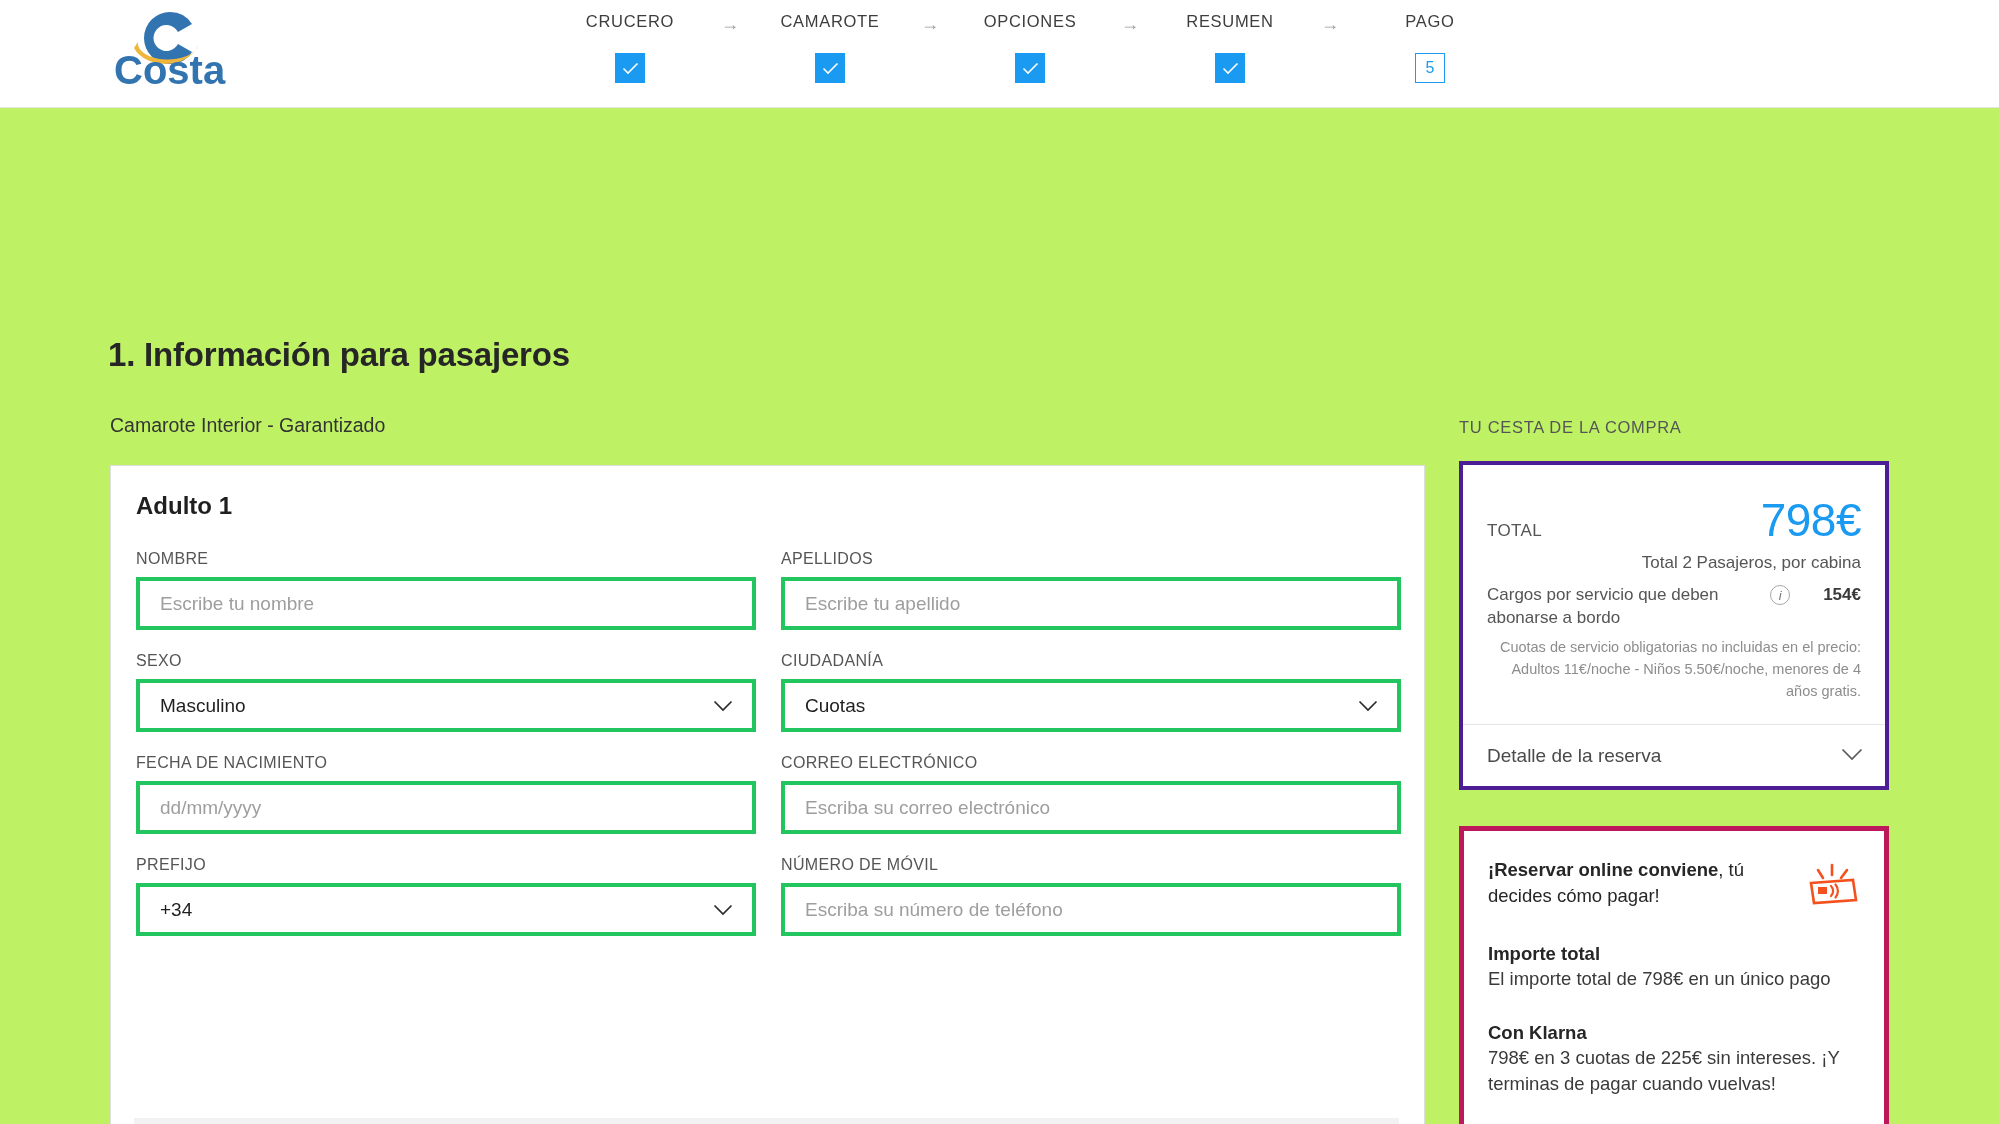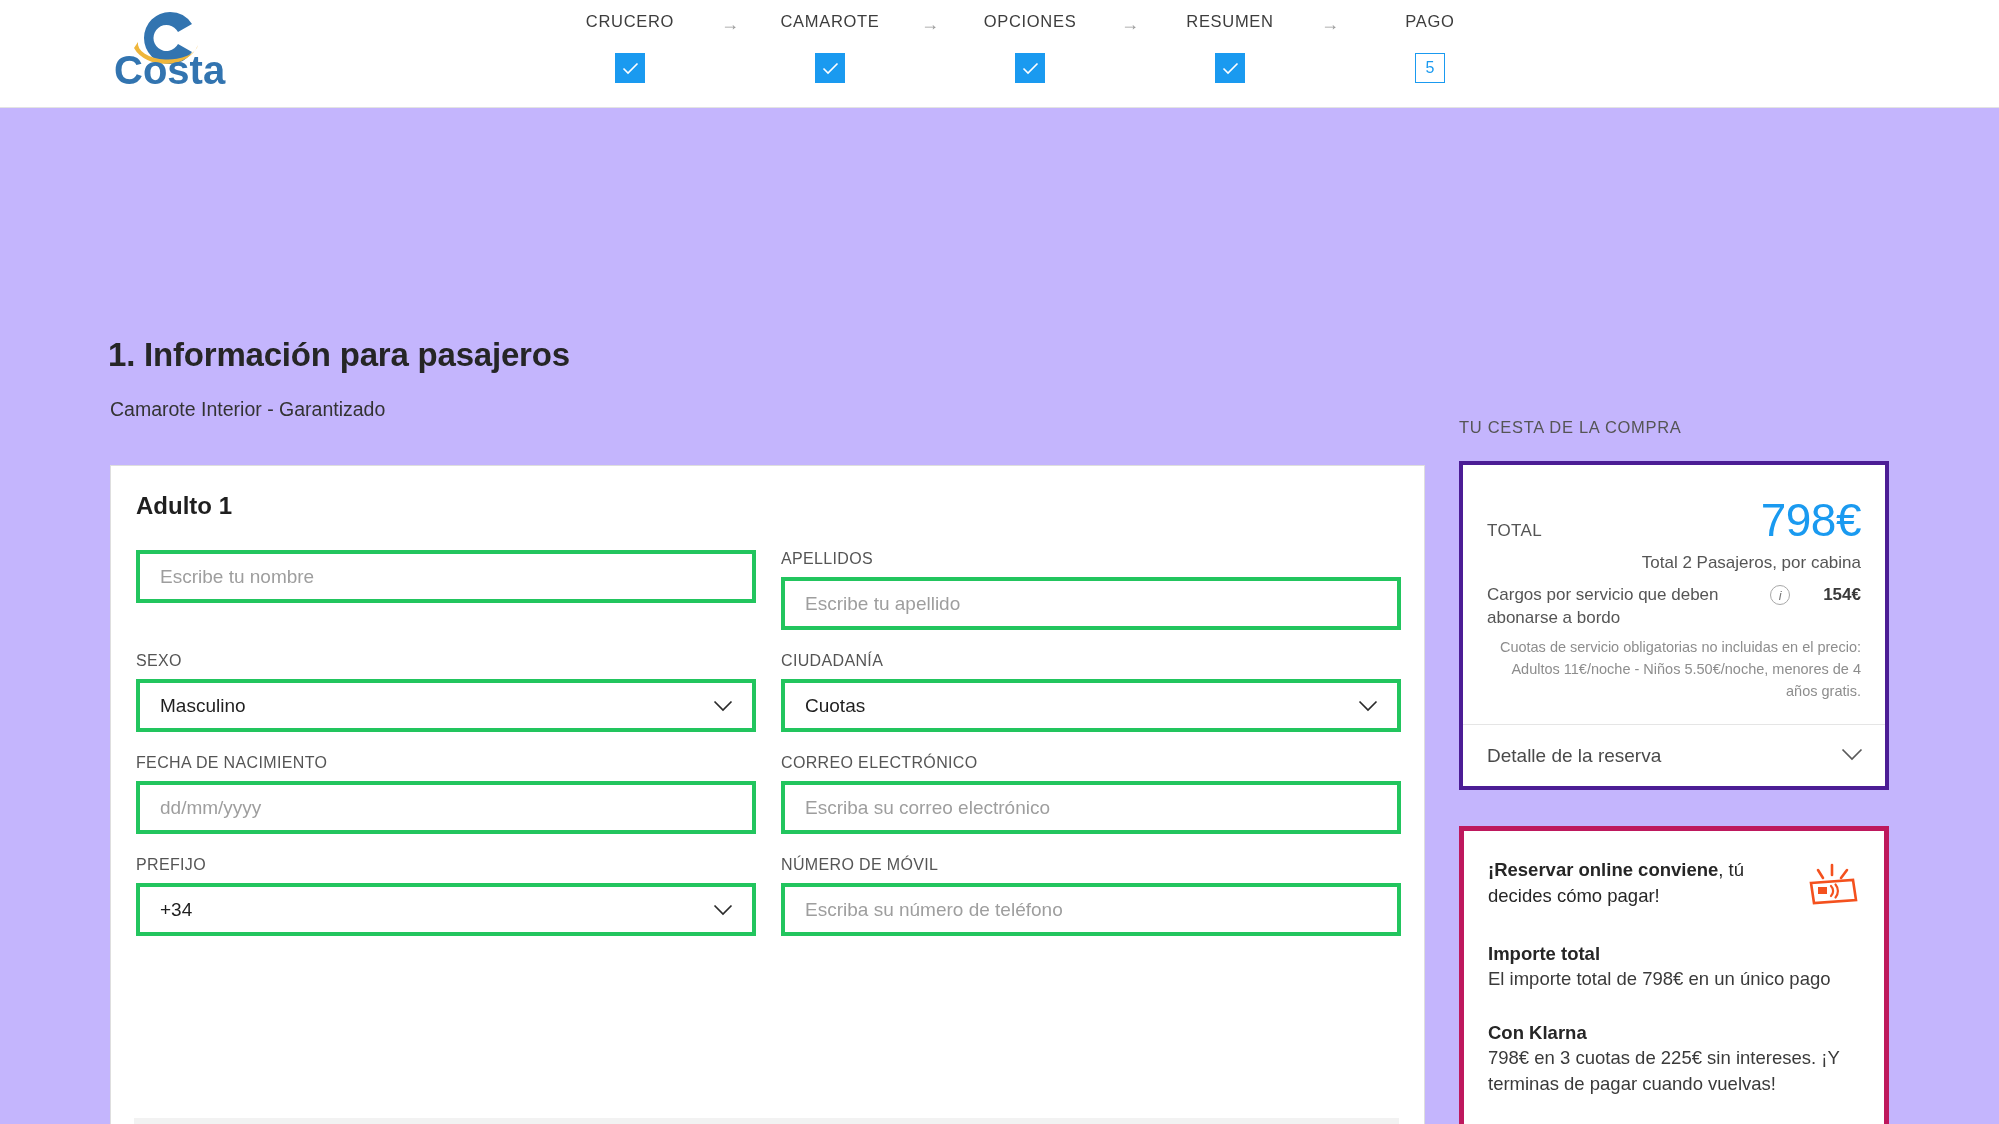--- a/index.html
+++ b/index.html
@@ -63,34 +63,34 @@
     text-align: center;
     font-size: 18px;
     color: #9a9a9a;
   }
 
   
   .page {
     position: relative;
     width: 1999px;
     height: 1016px;
-    background: #c4b5fd;
+    background: #bef264;
   }
 
   .title {
     position: absolute;
     left: 108px; top: 228px;
     font-size: 33px;
     font-weight: 600;
     color: #262626;
     letter-spacing: -0.2px;
   }
   .subtitle {
     position: absolute;
-    left: 110px; top: 290px;
+    left: 110px; top: 306px;
     font-size: 19.5px;
     color: #333333;
   }
 
   
   .form-card {
     position: absolute;
     left: 110px; top: 357px;
     width: 1315px;
     height: 700px;
@@ -305,20 +305,21 @@
 
   <h1 class="title">1. Información para pasajeros</h1>
   <div class="subtitle">Camarote Interior - Garantizado</div>
 
   <div class="form-card">
     <div class="card-title">Adulto 1</div>
 
     <div class="grid">
 
       <div>
+        <span class="field-label">NOMBRE</span>
         <div class="field-box">
           <span class="ph">Escribe tu nombre</span>
         </div>
       </div>
 
       <div>
         <span class="field-label">APELLIDOS</span>
         <div class="field-box">
           <span class="ph">Escribe tu apellido</span>
         </div>

